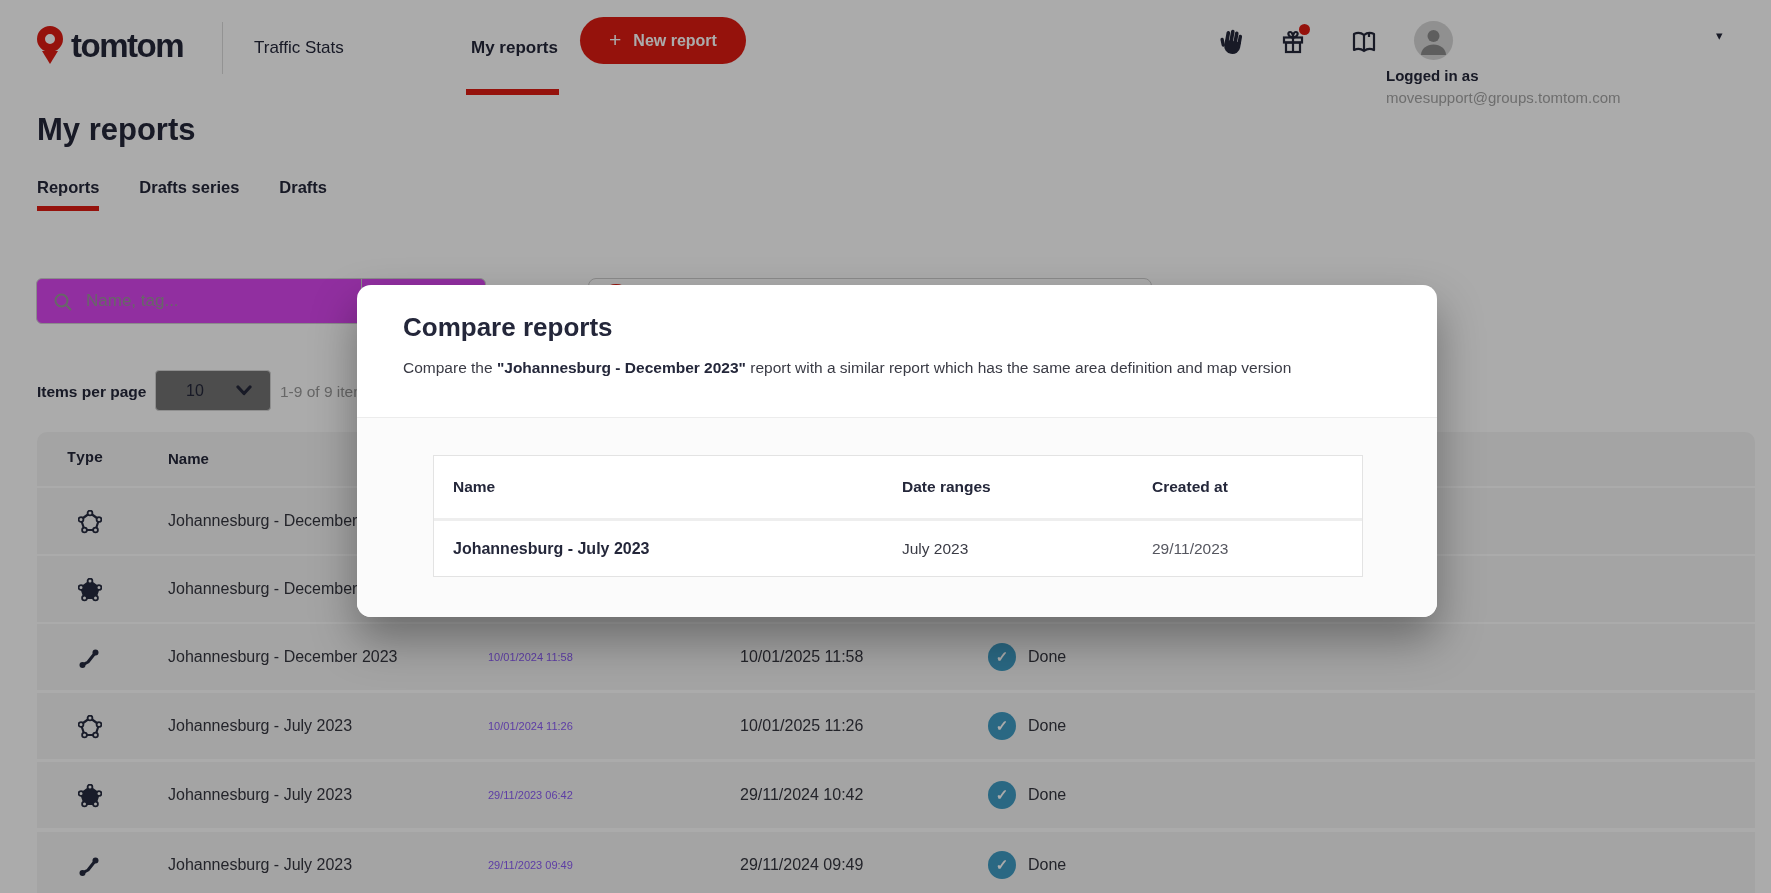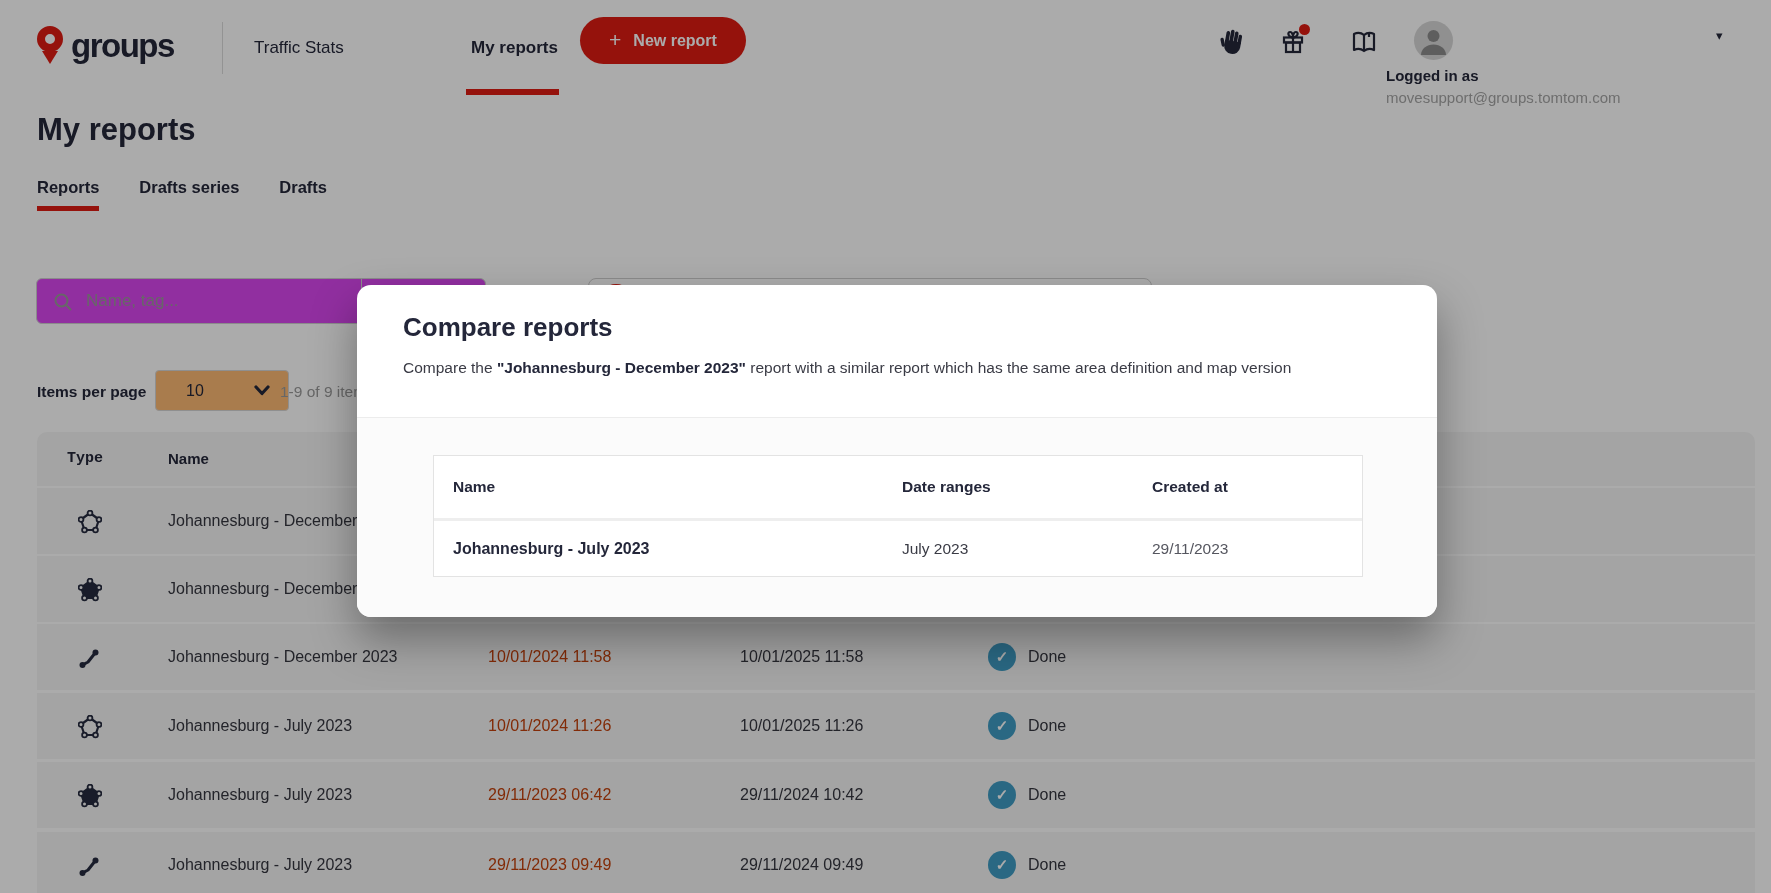--- a/index.html
+++ b/index.html
@@ -36,33 +36,33 @@
 
   .searchbox { position:absolute; left:36px; top:278px; width:450px; height:46px; border:1px solid #cfcfcf; border-radius:6px; background:#d946ef; }
   .searchbox .seg-divider { position:absolute; left:324px; top:0; width:1px; height:44px; background:#cfcfcf; }
   .searchbox input { position:absolute; left:49px; top:1px; width:270px; height:42px; border:none; outline:none; font-size:17px; color:#35363f; font-family:inherit; background:transparent; }
   .searchbox input::placeholder { color:#9a9a9a; }
   .search-glyph { position:absolute; left:16px; top:13px; }
   .filterbar { position:absolute; left:588px; top:278px; width:564px; height:46px; border:1px solid #cfcfcf; border-radius:8px; background:#fff; }
   .red-circle { position:absolute; left:10px; top:5px; width:34px; height:34px; border-radius:50%; background:#df1b12; cursor:pointer; }
 
   .ipp-label { position:absolute; left:37px; top:383px; font-size:15.5px; font-weight:700; color:#24273a; }
-  .ipp-select { position:absolute; left:155px; top:370px; width:134px; height:41px; border:1px solid #d6d6d6; border-radius:4px; background:#fdba74; cursor:pointer; }
+  .ipp-select { position:absolute; left:155px; top:370px; width:116px; height:41px; border:1px solid #d6d6d6; border-radius:4px; background:#737373; cursor:pointer; }
   .ipp-value { position:absolute; left:30px; top:0; height:39px; line-height:39px; font-size:16px; color:#24273a; }
   .ipp-chevron { position:absolute; right:18px; top:14px; }
   .range-text { position:absolute; left:280px; top:383px; font-size:15.5px; color:#9a9a9a; white-space:nowrap; }
 
   
   .table-header { position:absolute; left:37px; top:432px; width:1718px; height:54px; background:#f5f5f5; border-radius:10px 10px 0 0; }
   .th { position:absolute; top:0; height:54px; line-height:54px; font-size:15px; font-weight:700; color:#24273a; }
   .th-type { left:30px;font-family:Liberation Mono, monospace; } .th-name { left:131px; }
   .trow { position:absolute; left:37px; width:1718px; height:66px; background:#f5f5f5; cursor:pointer; }
   .trow .cicon { position:absolute; left:41px; top:22px; }
   .trow .cname { position:absolute; left:131px; top:0; height:66px; line-height:66px; font-size:16px; color:#35363f; white-space:nowrap; }
-  .trow .cdate1 { position:absolute; left:451px; top:0; height:66px; line-height:66px; font-size:16px; color:#c2410c; }
+  .trow .cdate1 { position:absolute; left:451px; top:0; height:66px; line-height:66px; font-size:11px; color:#8b5cf6; }
   .trow .cdate2 { position:absolute; left:703px; top:0; height:66px; line-height:66px; font-size:16px; color:#35363f; }
   .badge { position:absolute; left:951px; top:19px; width:28px; height:28px; border-radius:50%; background:#3f9cc3; color:#fff; font-size:15px; font-weight:700; text-align:center; line-height:28px; }
   .cstatus { position:absolute; left:991px; top:0; height:66px; line-height:66px; font-size:16px; color:#35363f; }
   .r0{top:488px;} .r1{top:556px;} .r2{top:624px;} .r3{top:693px;} .r4{top:762px;} .r5{top:832px; height:61px;}
 
   
   .backdrop { position:absolute; left:0; top:0; width:1771px; height:893px; background:rgba(0,0,0,0.33); z-index:50; }
   .modal { position:absolute; left:357px; top:285px; width:1080px; height:332px; background:#ffffff; border-radius:14px; box-shadow:0 22px 45px rgba(0,0,0,0.35); z-index:60; overflow:hidden; }
   .modal-title { position:absolute; left:46px; top:27px; font-size:26px; font-weight:800; color:#24273a; }
   .modal-desc { position:absolute; left:46px; top:74px; font-size:15.5px; color:#3a3b45; white-space:nowrap; }
@@ -82,21 +82,21 @@
 <body>
 
 <div id="canvas">
 
   <div class="header">
     <div class="logo">
       <svg width="28" height="44" viewBox="0 0 28 44">
         <circle cx="14" cy="15" r="9" fill="none" stroke="#df1b12" stroke-width="8"></circle>
         <path d="M6 27 L22 27 L14 40 Z" fill="#df1b12"></path>
       </svg>
-      <span class="logo-word">groups</span>
+      <span class="logo-word">tomtom</span>
     </div>
     <div class="hdr-divider"></div>
     <div class="app-name">Traffic Stats</div>
     <div class="nav-item">My reports</div>
     <div class="nav-underline"></div>
     <button class="new-report-btn">
       <span class="plus">+</span>
       <span>New report</span>
     </button>
 

